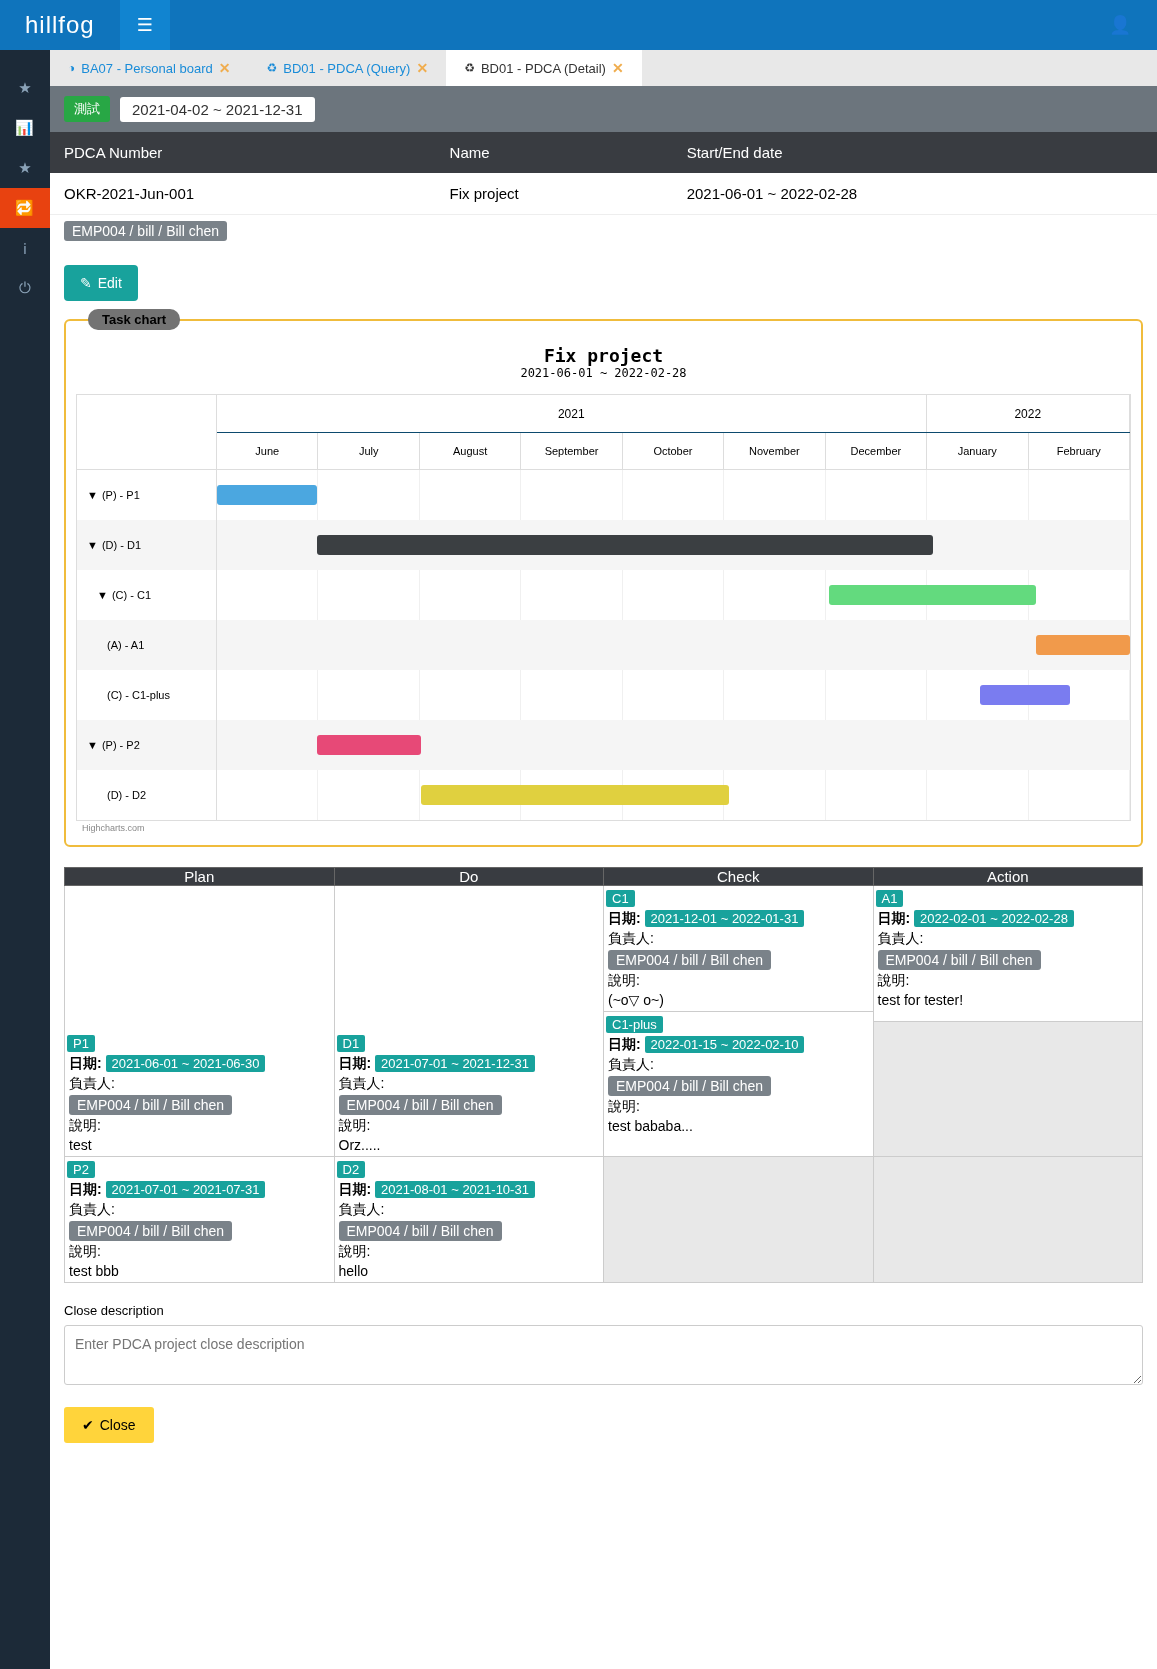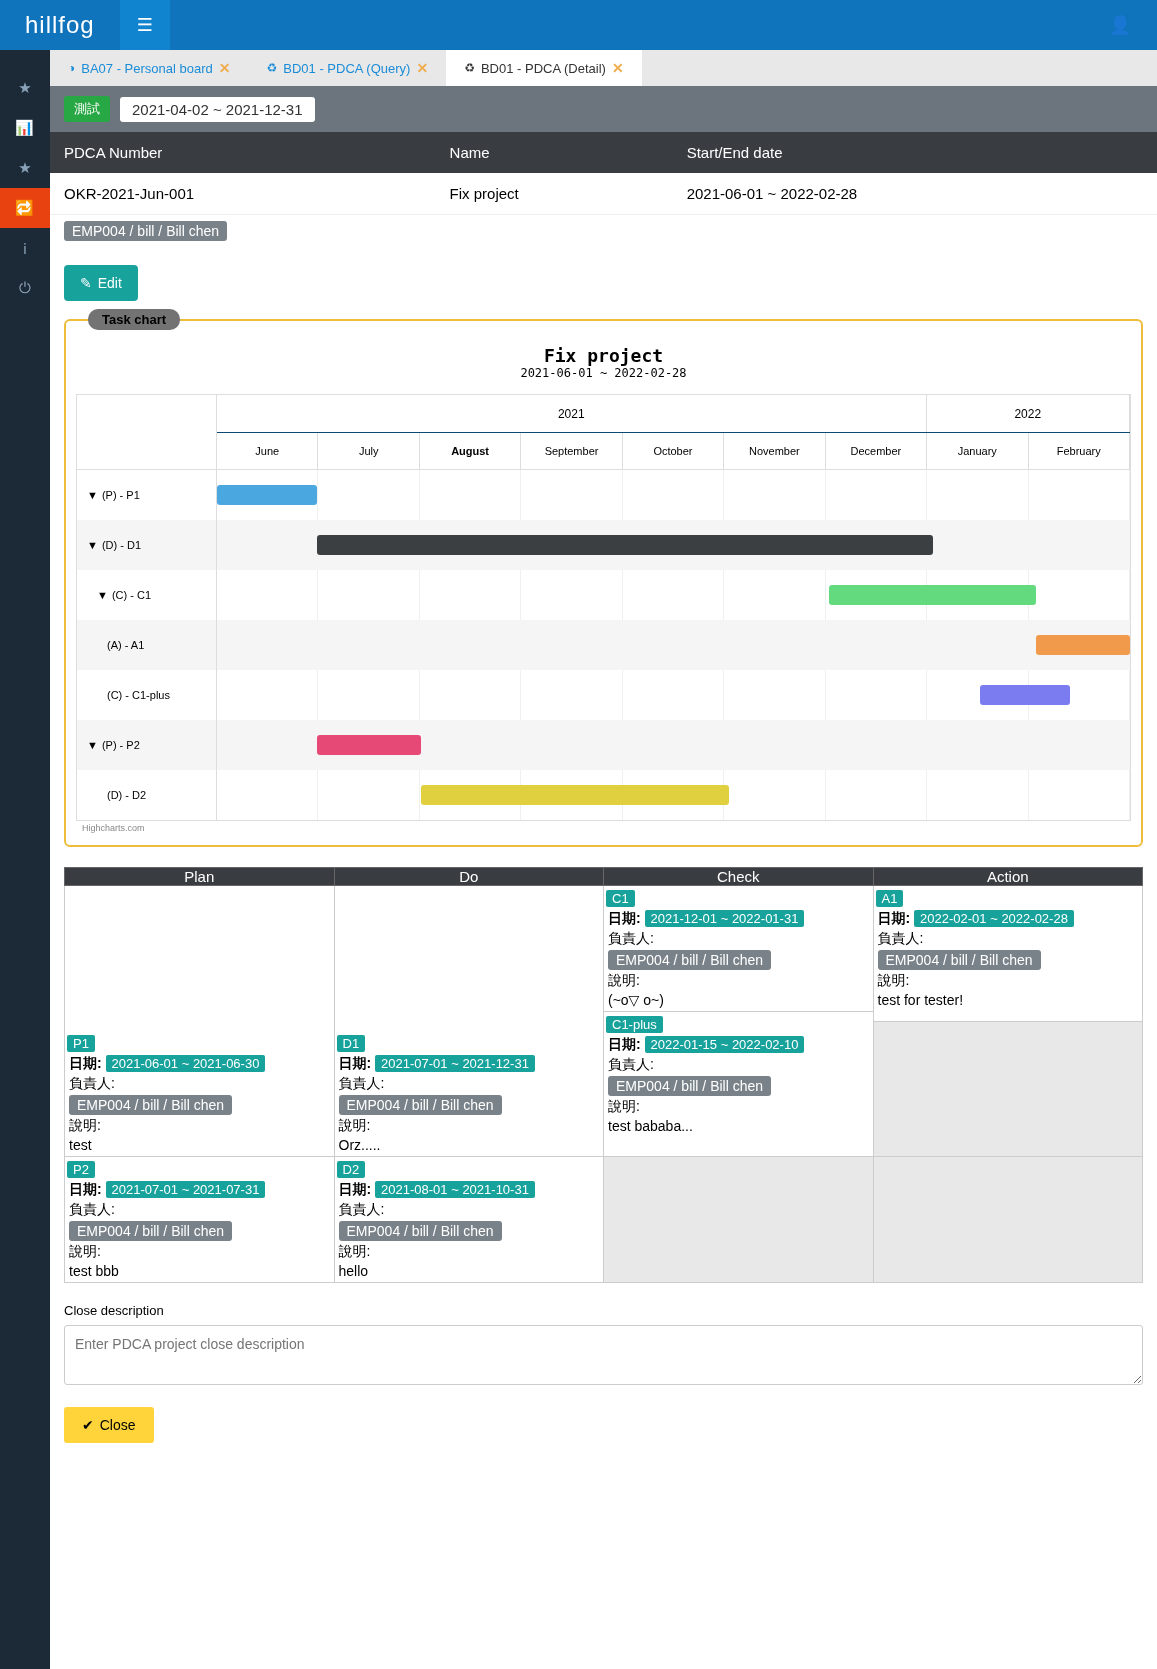--- a/index.html
+++ b/index.html
@@ -170,21 +170,21 @@
             </div>
         </div>
         <div class="gantt-right">
           <div class="gantt-header-top">
             <div style="flex:7">2021</div>
             <div style="flex:2">2022</div>
           </div>
           <div class="gantt-header-bot" id="gantt-months">
               <div style="flex: 1 1 0%;">June</div>
               <div style="flex: 1 1 0%;">July</div>
-              <div style="flex: 1 1 0%; font-weight: bold;">August</div>
+              <div style="flex: 1 1 0%;">August</div>
               <div style="flex: 1 1 0%; text-align: right;">September</div>
               <div style="flex: 1 1 0%;">October</div>
               <div style="flex: 1 1 0%;">November</div>
               <div style="flex: 1 1 0%;">December</div>
               <div style="flex: 1 1 0%;">January</div>
               <div style="flex: 1 1 0%;">February</div>
             </div>
           <div class="gantt-body" id="gantt-body">
               <div class="gantt-months-grid">
                 <div style="flex: 1 1 0%;"></div>

